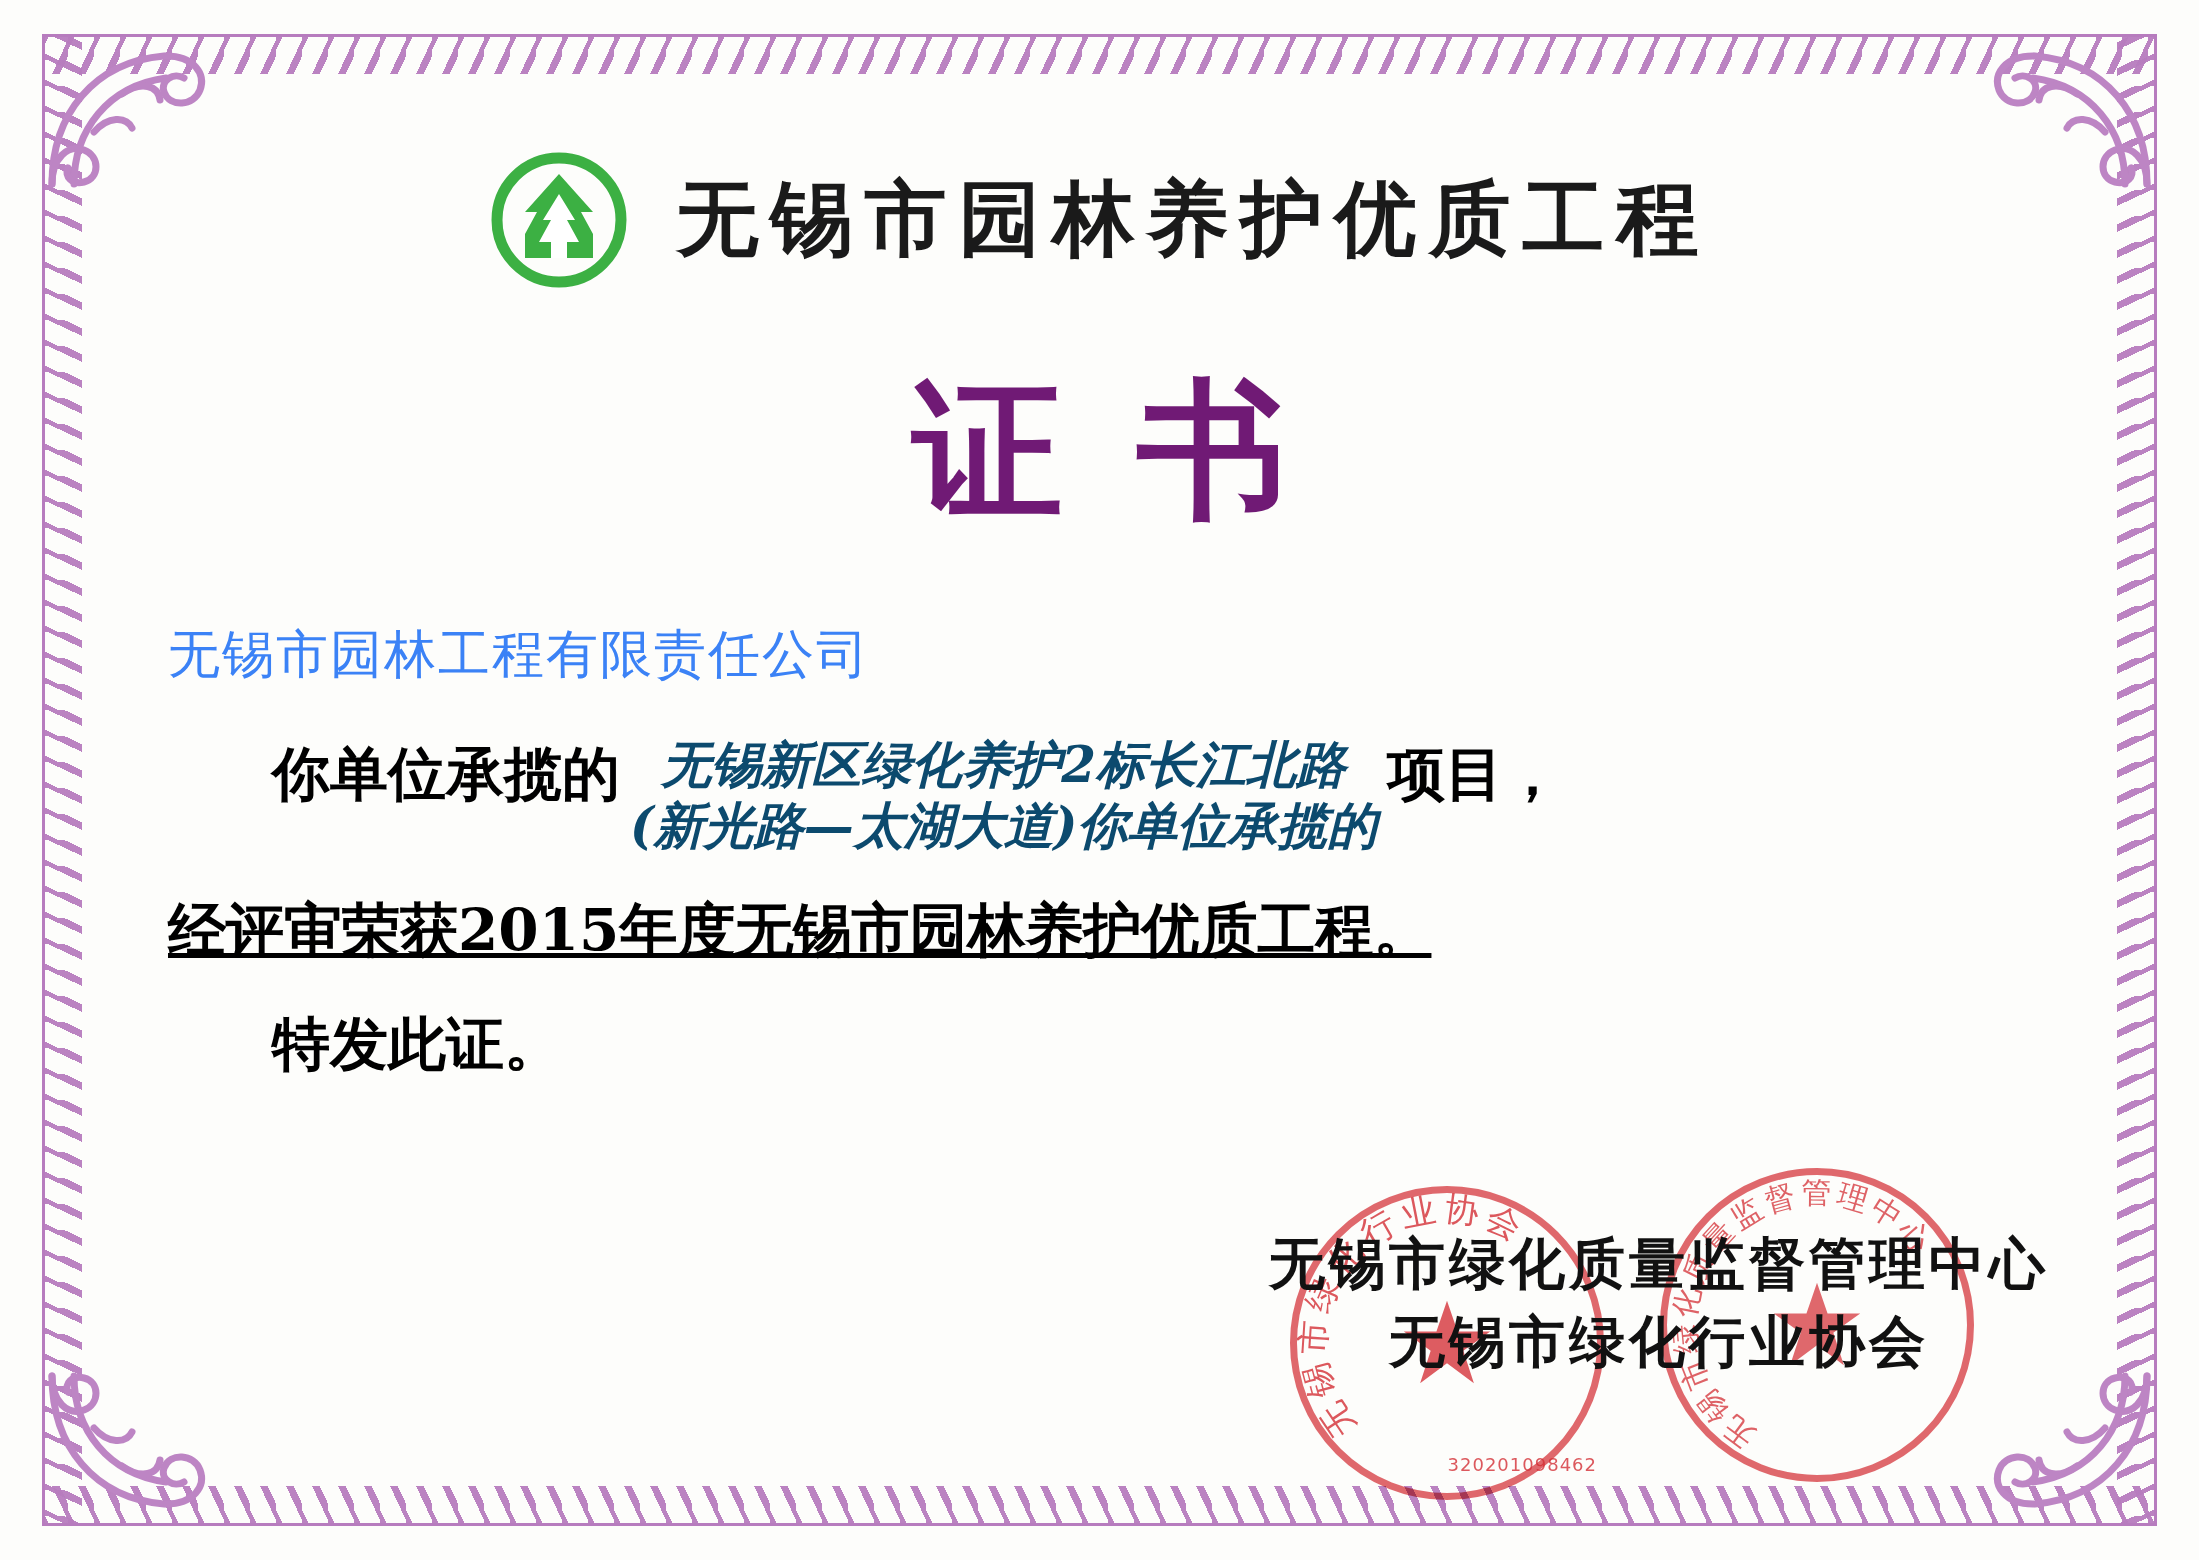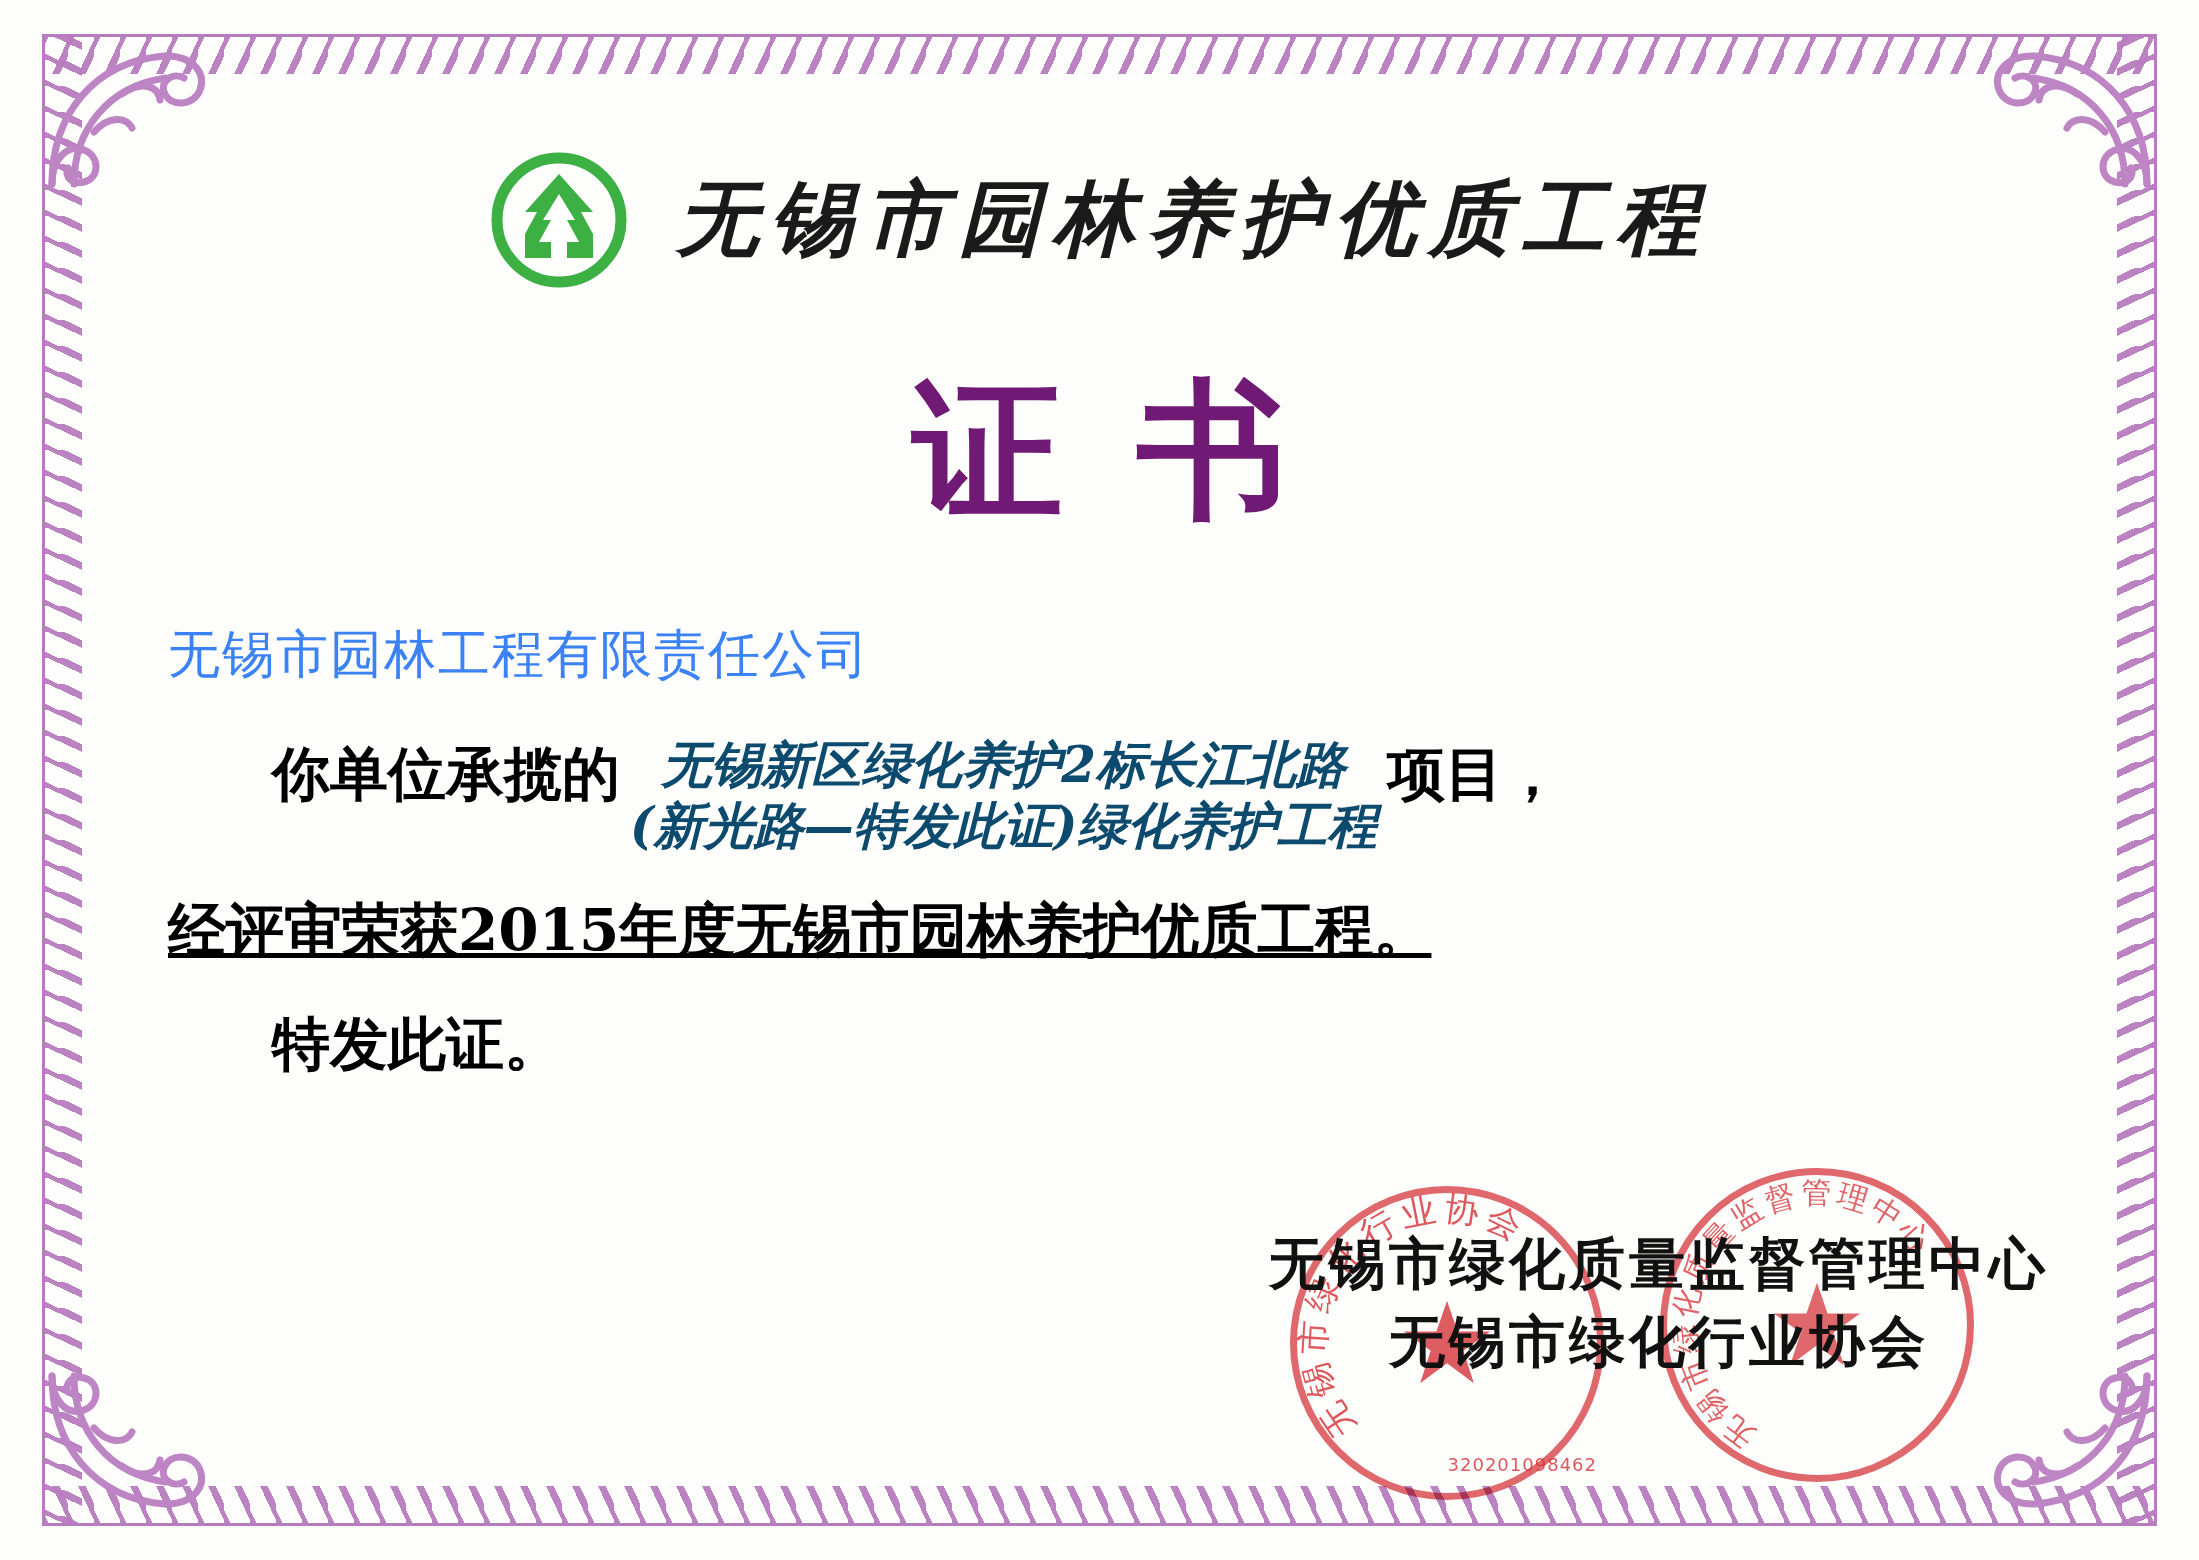--- a/index.html
+++ b/index.html
@@ -80,21 +80,20 @@
   
   .header {
     position: absolute;
     left: 0;
     right: 0;
     top: 150px;
     display: flex;
     align-items: center;
     justify-content: center;
     gap: 48px;
-    font-style: italic;
   }
   .logo {
     width: 140px;
     height: 140px;
     position: relative;
     flex: 0 0 auto;
   }
   .logo svg { display: block; width: 140px; height: 140px; }
   .header-title {
     font-family: "DejaVu Sans", "Liberation Sans", sans-serif;
@@ -318,21 +317,21 @@
   <div class="main-title">证书</div>
 
   <div class="body-block">
     <div class="recipient">无锡市园林工程有限责任公司</div>
 
     <div class="para">
       <div class="para-line lead-indent">
         <span>你单位承揽的</span>
         <span class="project-name">
           <span>无锡新区绿化养护2标长江北路</span>
-          <span>(新光路—特发此证)绿化养护工程</span>
+          <span>(新光路—太湖大道)你单位承揽的</span>
         </span>
         <span>项目，</span>
       </div>
       <div class="line2">经评审荣获2015年度无锡市园林养护优质工程。</div>
       <div class="line3">特发此证。</div>
     </div>
   </div>
 
   <div class="seal seal-left">
     <svg viewBox="0 0 300 300">

